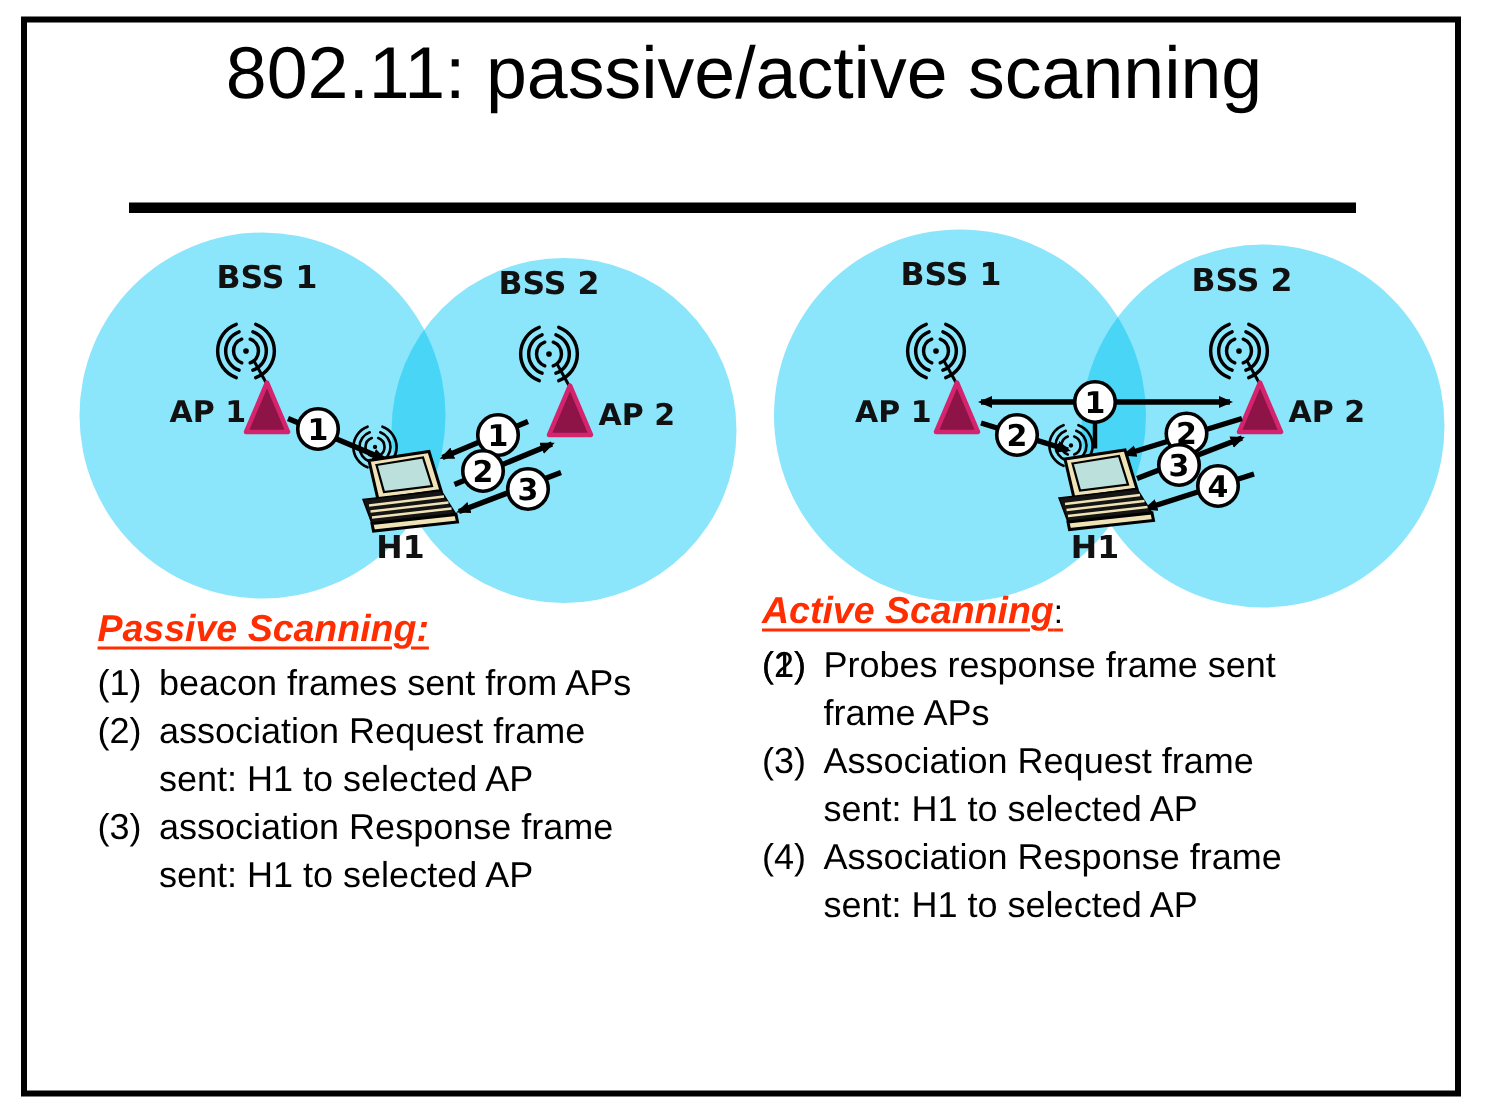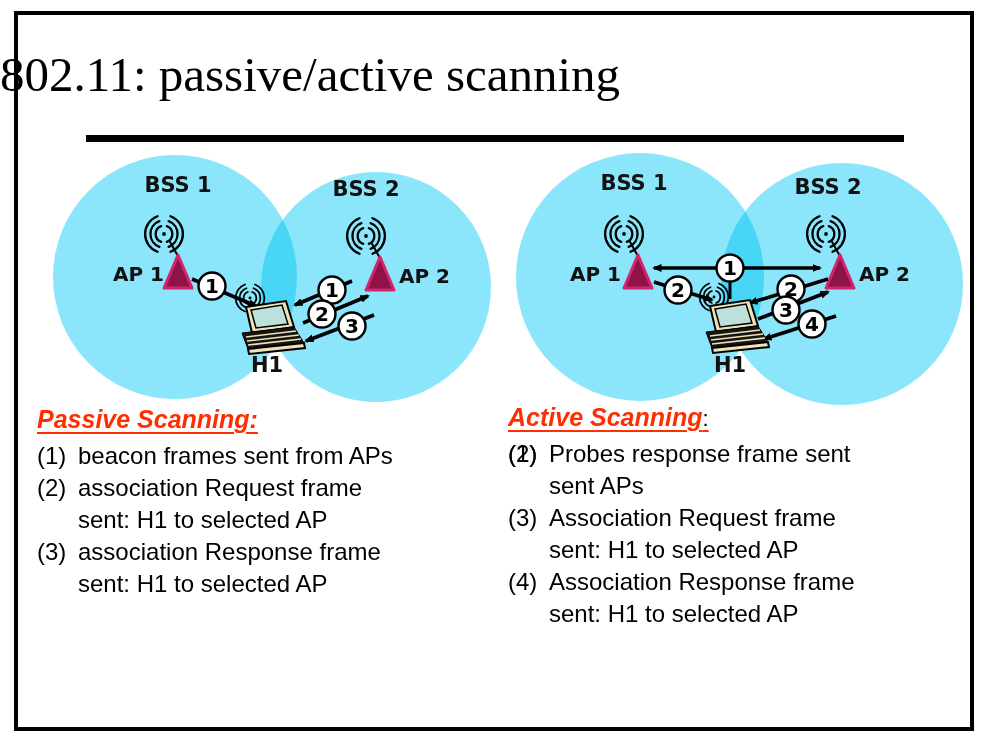--- a/index.html
+++ b/index.html
@@ -1,21 +1,21 @@
 <!DOCTYPE html>
 <html style="--circle_fill: #8BE5FB; --circle_overlap: #49D6F6; --heading_red: #FF2D00; --ap_fill: #8E1347; --ap_stroke: #D4246E; --laptop_screen: #BCE0DB; --laptop_trim: #EFE3B5;"><head>
 <meta charset="utf-8">
 <style>
   html,body{margin:0;padding:0;background:#fff;}
   .slide{position:relative;width:992px;height:742px;background:#fff;overflow:hidden;
          font-family:"Liberation Sans",sans-serif;}
   .frame{position:absolute;left:14px;top:11px;width:952px;height:712px;
          border:4px solid #000;background:#fff;}
-  .title{position:absolute;left:0;right:0;top:46px;
-         font-family:Liberation Serif, serif;font-size:49px;color:#000;
+  .title{position:absolute;left:0;right:0;top:21px;text-align:center;
+         font-family:Liberation Sans, sans-serif;font-size:49px;color:#000;
          letter-spacing:0px;}
   .title-rule{position:absolute;left:86px;top:135px;width:818px;height:7px;background:#000;}
 
   svg{position:absolute;overflow:visible;}
   .bss-circle{fill:var(--circle_fill);}
   .bss-overlap{fill:var(--circle_overlap);}
   .dlabel{font-family:"DejaVu Sans",sans-serif;font-weight:600;fill:#111;}
   .bss-label{font-size:21px;}
   .ap-label{font-size:20px;}
   .host-label{font-size:21px;font-weight:700;}
@@ -25,22 +25,22 @@
   .stub{stroke:#000;stroke-width:3;}
   .badge-circle{fill:#fff;stroke:#000;stroke-width:2.4;}
   .badge-num{font-family:"DejaVu Sans",sans-serif;font-size:20px;font-weight:700;
              fill:#000;text-anchor:middle;}
   .lap-trim{fill:var(--laptop_trim);stroke:#000;stroke-width:2;}
   .lap-screen{fill:var(--laptop_screen);stroke:#000;stroke-width:1.5;}
   .lap-body{fill:#151515;stroke:#000;stroke-width:1;}
   .lap-line{stroke:var(--laptop_trim);stroke-width:1.6;}
 
   .textblock{position:absolute;color:#000;}
-  .tb-left{left:37px;top:405px;width:432px;}
-  .tb-right{left:508px;top:403px;width:466px;}
+  .tb-left{left:65px;top:405px;width:432px;}
+  .tb-right{left:508px;top:393px;width:466px;}
   .scan-heading{font-style:italic;font-weight:600;font-size:25px;
                 color:var(--heading_red);text-decoration:underline;
                 text-underline-offset:4px;margin-bottom:6px;}
   .scan-heading .colon{color:#000;font-style:normal;font-weight:400;
                        text-decoration:none;font-size:22px;}
   ul.steps{list-style:none;margin:0;padding:0;font-size:24px;line-height:32px;}
   ul.steps li{position:relative;padding-left:41px;}
   ul.steps .num{position:absolute;left:0;top:0;}
 </style>
 </head>
@@ -218,21 +218,21 @@
     <div class="scan-heading">
       <span>Active Scanning</span><span class="colon">:</span>
     </div>
     <ul class="steps">
       <li>
         <span class="num">(1)</span>
       </li>
       <li>
         <span class="num">(2)</span>
         <div>Probes response frame sent</div>
-        <div>sent APs</div>
+        <div>frame APs</div>
       </li>
       <li>
         <span class="num">(3)</span>
         <div>Association Request frame</div>
         <div>sent: H1 to selected AP</div>
       </li>
       <li>
         <span class="num">(4)</span>
         <div>Association Response frame</div>
         <div>sent: H1 to selected AP</div>

